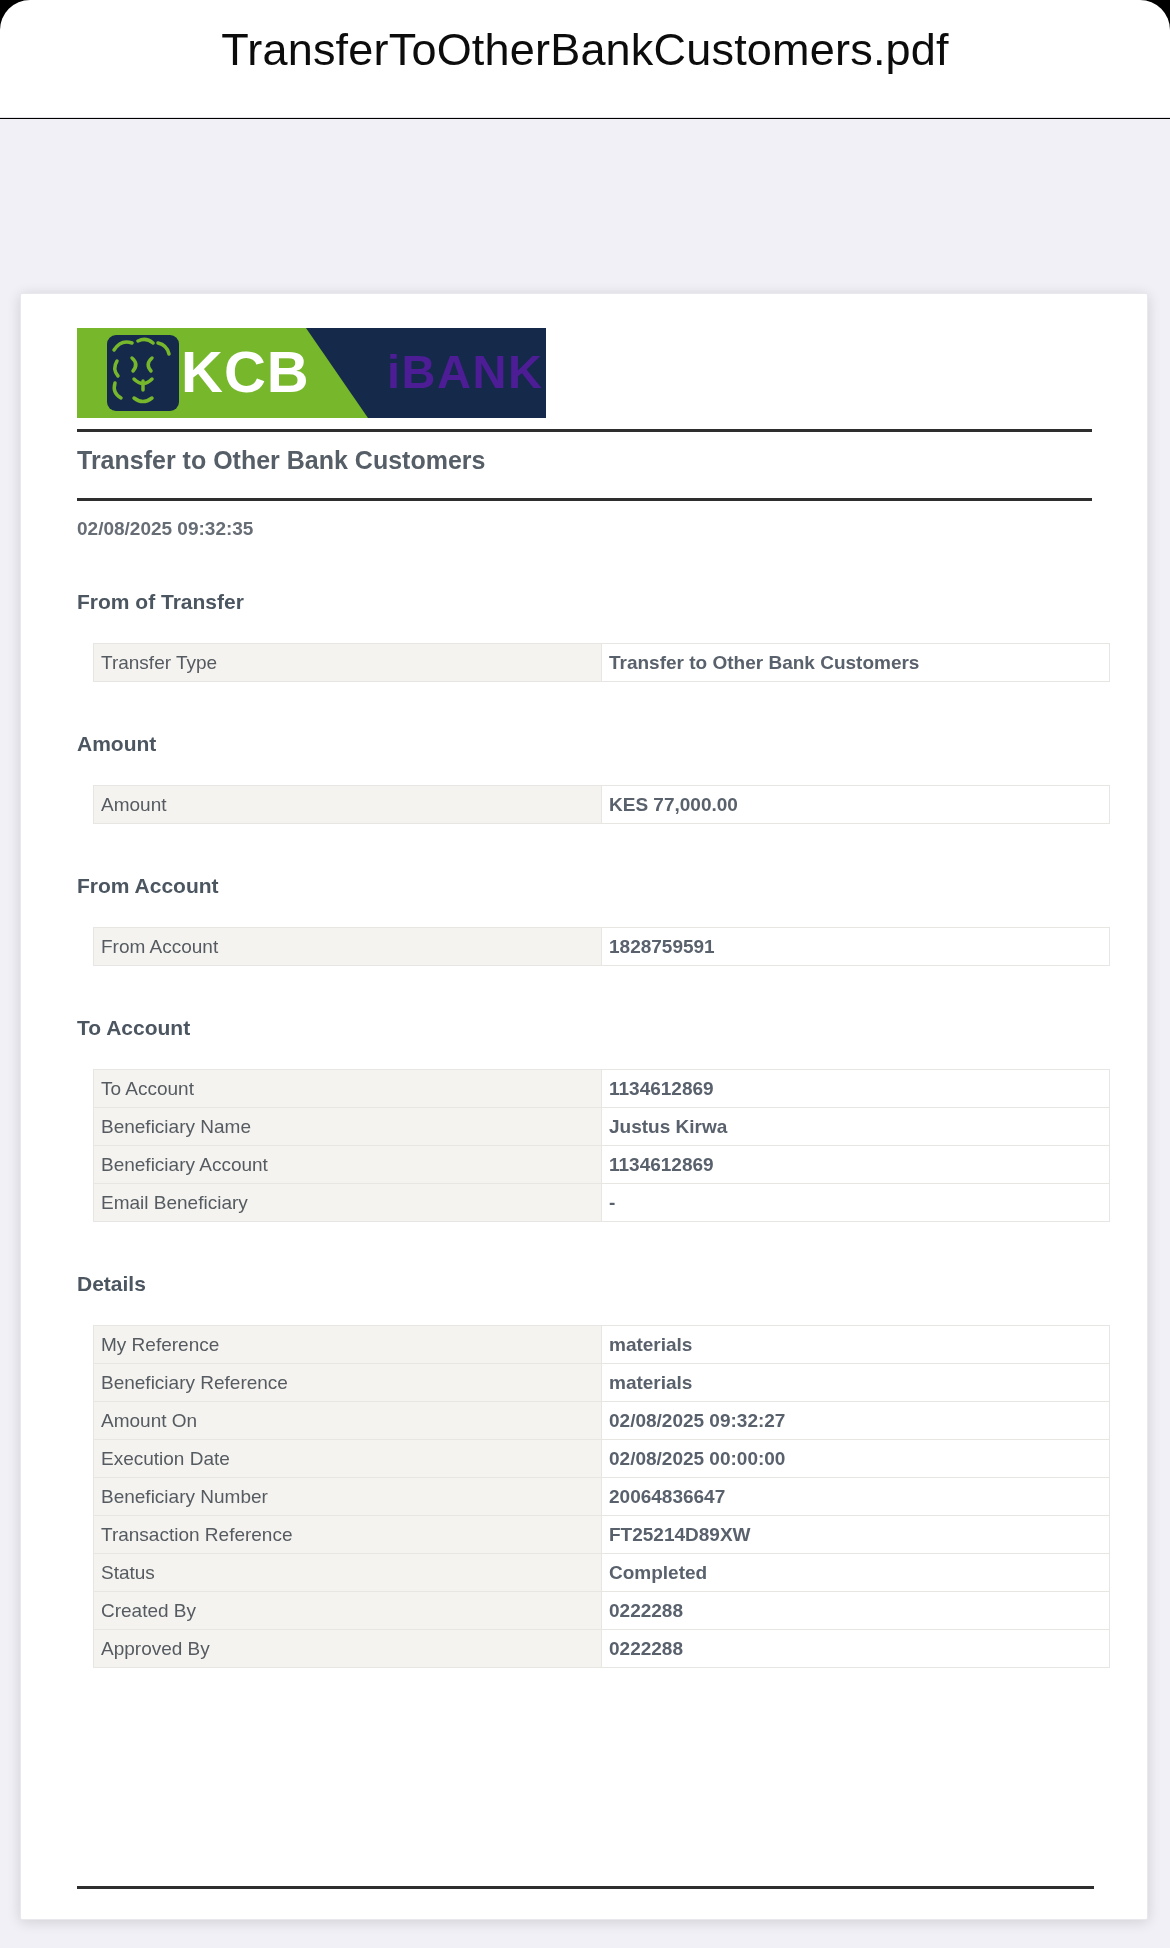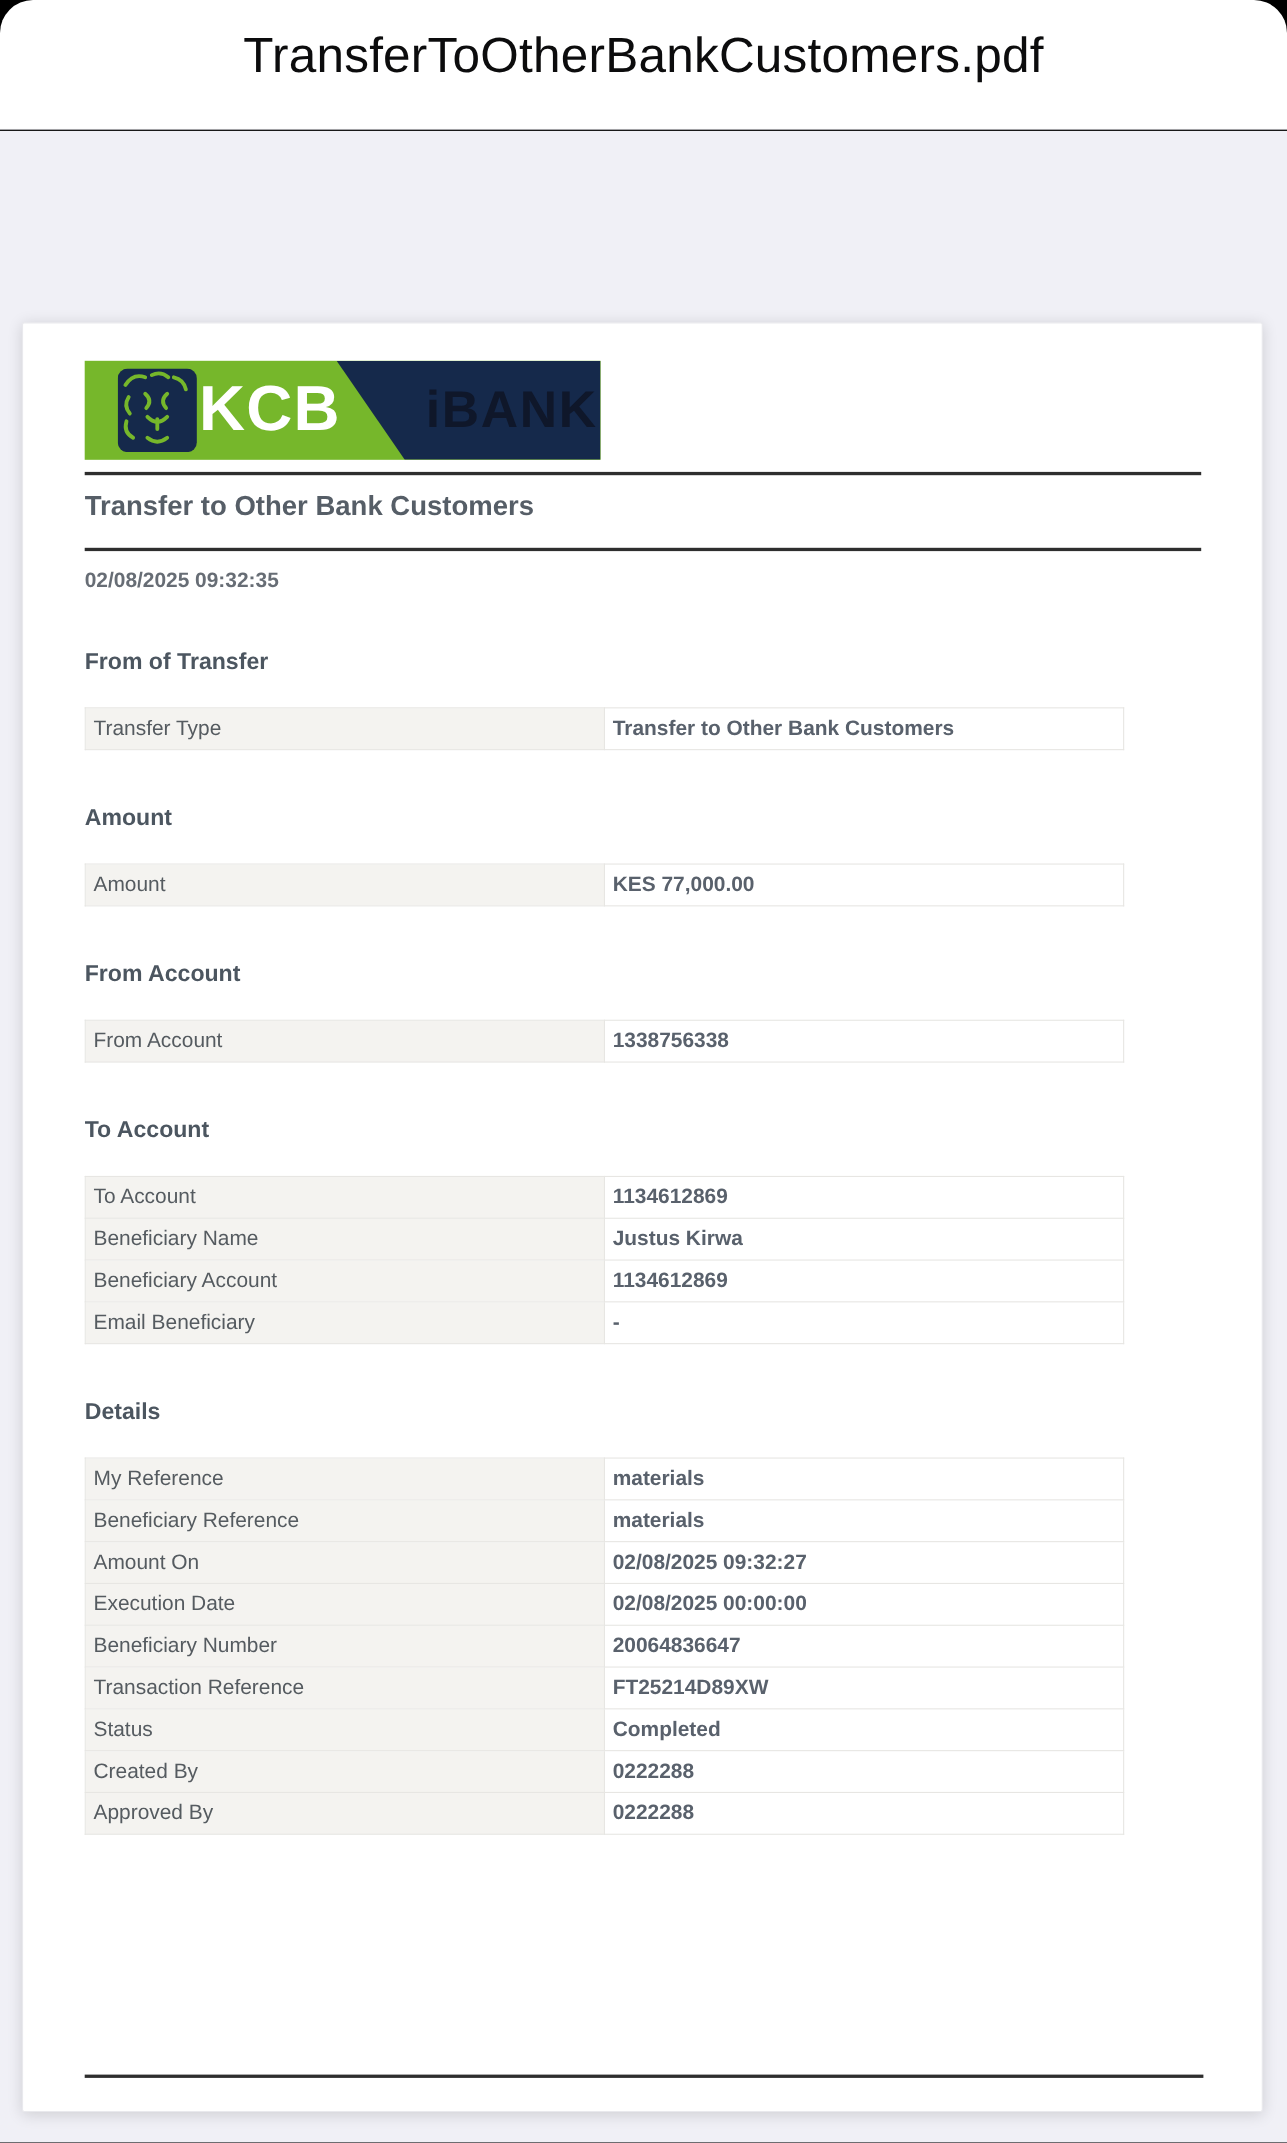--- a/index.html
+++ b/index.html
@@ -41,34 +41,34 @@
     position:absolute; top:0; left:0; width:469px; height:90px; background:#15294b;
     clip-path:polygon(229px 0, 469px 0, 469px 90px, 291px 90px);
   }
   .logo .lion { position:absolute; left:30px; top:7px; }
   .logo .kcb-text {
     position:absolute; left:104px; top:0; height:90px; line-height:88px;
     color:#ffffff; font-size:58px; font-weight:700; letter-spacing:1px;
   }
   .logo .ibank-text {
     position:absolute; left:310px; top:0; height:90px; line-height:88px;
-    color:#0f172a; font-size:47px; font-weight:600; letter-spacing:1.5px;
+    color:#4c1d95; font-size:47px; font-weight:600; letter-spacing:1.5px;
   }
 
   
   .rule { height:3px; background:#2e2e2e; }
   .rule-1 { margin-top:11px; }
   .rule-2 { margin-top:23px; }
   .doc-heading { margin-top:14px; font-size:25px; font-weight:700; color:#565e67; }
   .doc-date { margin-top:17px; font-size:19px; font-weight:700; color:#676d75; }
   .sec-heading { font-size:21px; font-weight:700; color:#4c5660; }
   .mt-a { margin-top:50px; }   
   .mt-b { margin-top:29px; }   
 
-  table.kv { width:945px; border-collapse:collapse; table-layout:fixed; }
+  table.kv { width:1017px; border-collapse:collapse; table-layout:fixed;margin-left:16px; }
   table.kv td {
     height:38px; border:1px solid #e7e6e3; padding:0 7px;
     font-size:19px; vertical-align:middle; overflow:hidden; white-space:nowrap;
   }
   td.lbl { width:50%; background:#f4f3f0; color:#555b60; font-weight:400; }
   td.val { width:50%; background:#ffffff; color:#59616c; font-weight:700; }
 
   .rule-bottom { position:absolute; left:56px; bottom:64px; width:1017px; height:3px; background:#2e2e2e; }
 </style>
 </head>
@@ -131,21 +131,21 @@
           <td class="val">KES 77,000.00</td>
         </tr>
       </tbody>
         </table>
 
       <div class="sec-heading mt-a">From Account</div>
       <table class="kv mt-b">
         <tbody>
             <tr>
           <td class="lbl">From Account</td>
-          <td class="val">1338756338</td>
+          <td class="val">1828759591</td>
         </tr>
       </tbody>
         </table>
 
       <div class="sec-heading mt-a">To Account</div>
       <table class="kv mt-b">
         <tbody>
             <tr>
           <td class="lbl">To Account</td>
           <td class="val">1134612869</td>

